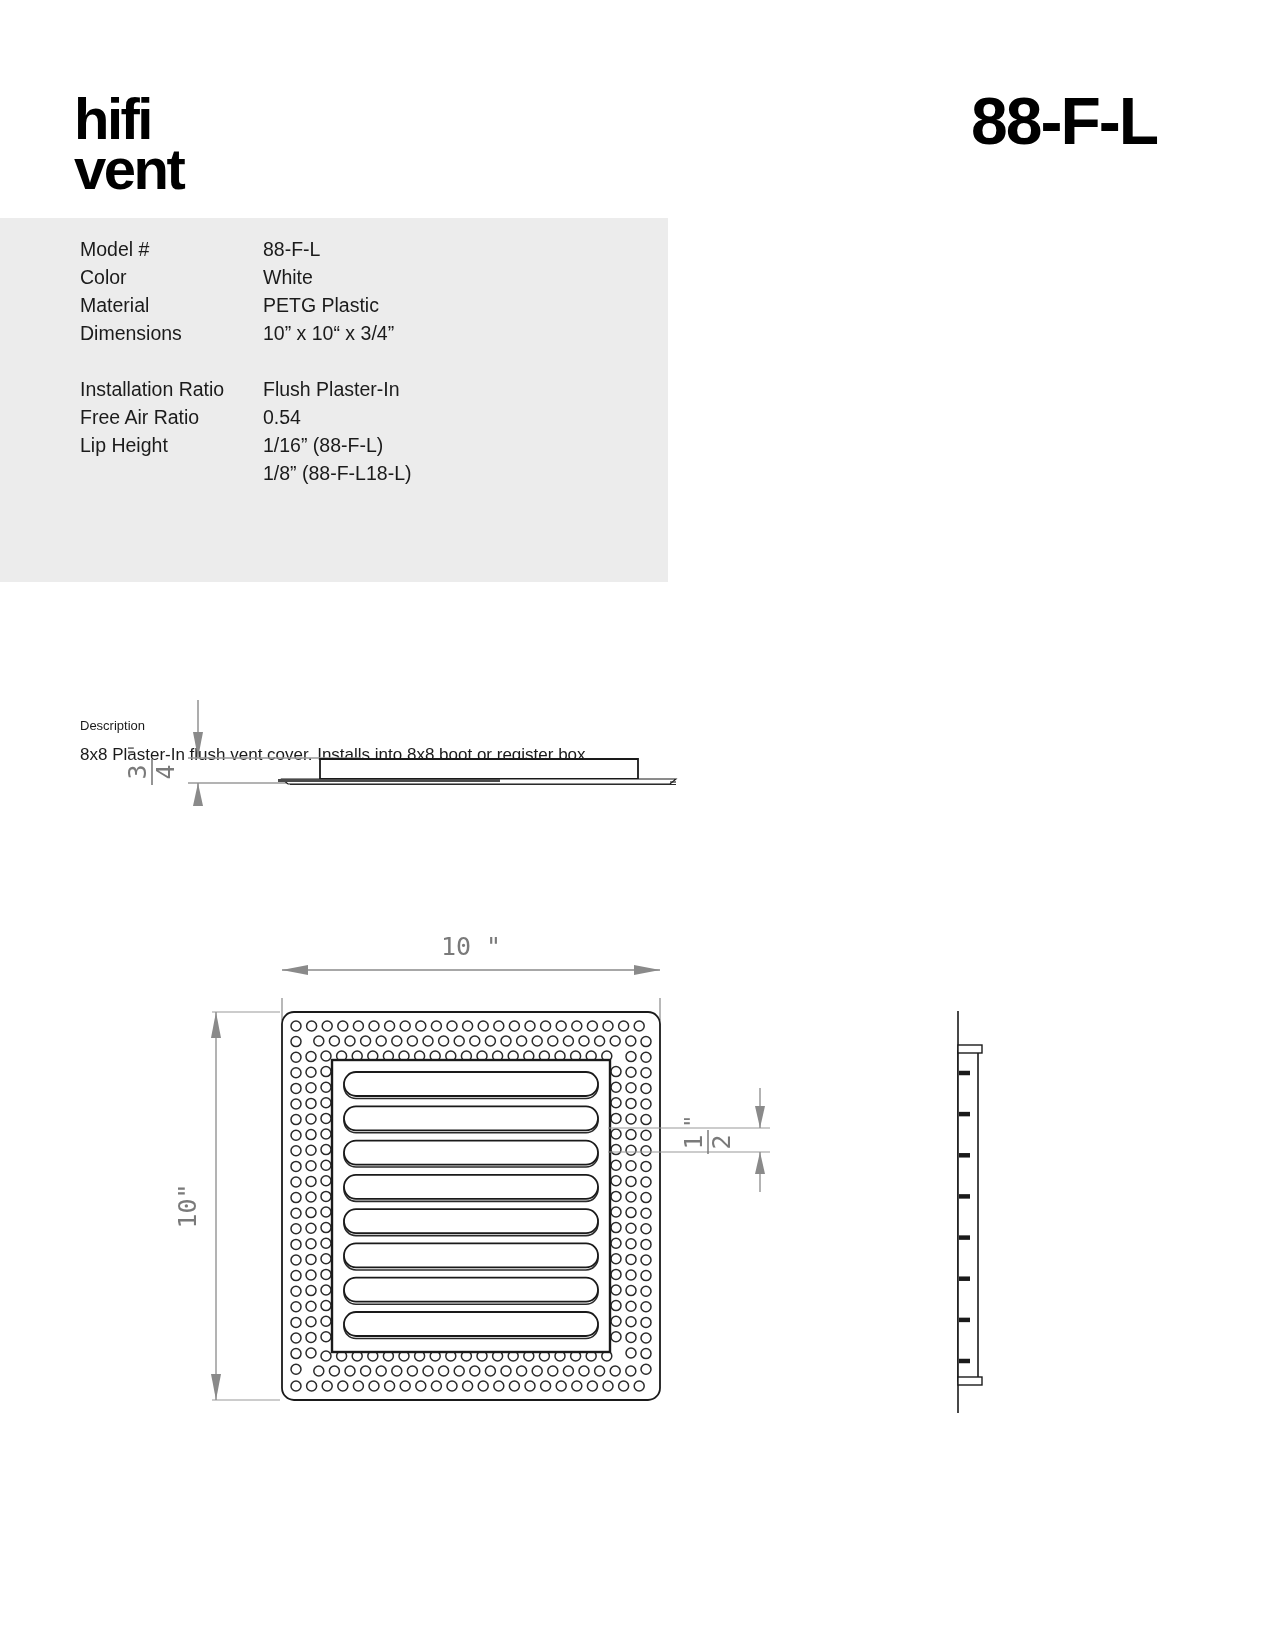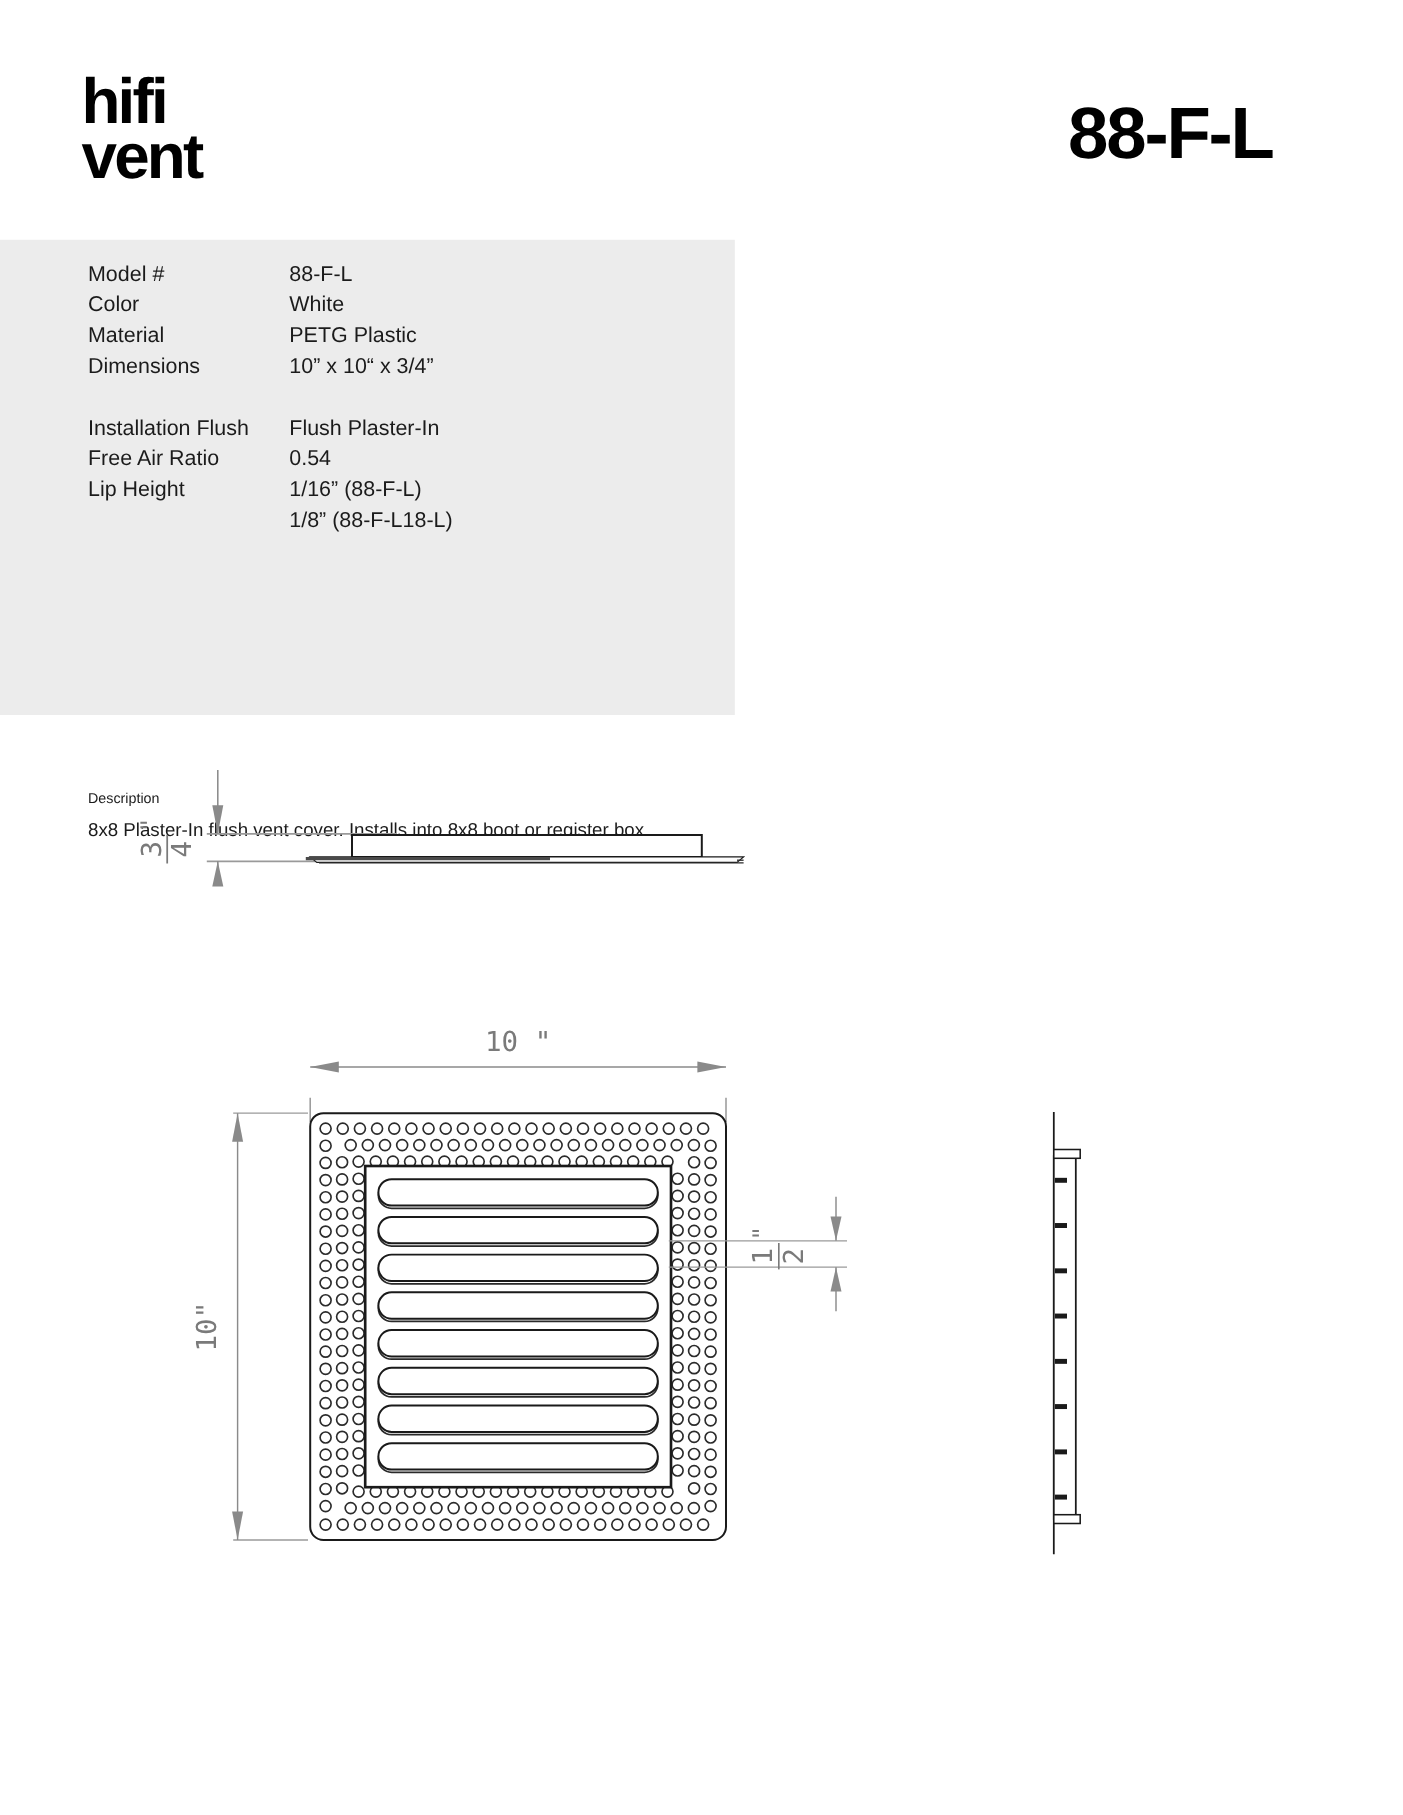--- a/index.html
+++ b/index.html
@@ -14,21 +14,21 @@
     position: relative;
     font-family: "Liberation Sans", sans-serif;
     color: #1b1b1b;
     overflow: hidden;
   }
 
   
   #logo {
     position: absolute;
     left: 74px;
-    top: 68px;
+    top: 94px;
     font-weight: 700;
     font-size: 58px;
     line-height: 0.86;
     letter-spacing: -2.5px;
     color: #000;
   }
   #logo .l1, #logo .l2 { display: block; }
 
   #model-title {
     position: absolute;
@@ -40,21 +40,21 @@
     color: #000;
     line-height: 1;
   }
 
   
   #spec-panel {
     position: absolute;
     left: 0;
     top: 218px;
     width: 668px;
-    height: 432px;
+    height: 364px;
     background: #ececec;
   }
   .spec-row {
     position: absolute;
     left: 80px;
     width: 560px;
     height: 28px;
     font-size: 19.5px;
     color: #1b1b1b;
   }
@@ -126,21 +126,21 @@
   </div>
   <div class="spec-row" style="top:76px">
     <span class="spec-label">Material</span>
     <span class="spec-value">PETG Plastic</span>
   </div>
   <div class="spec-row" style="top:104px">
     <span class="spec-label">Dimensions</span>
     <span class="spec-value">10” x 10“ x 3/4”</span>
   </div>
   <div class="spec-row" style="top:160px">
-    <span class="spec-label">Installation Flush</span>
+    <span class="spec-label">Installation Ratio</span>
     <span class="spec-value">Flush Plaster-In</span>
   </div>
   <div class="spec-row" style="top:188px">
     <span class="spec-label">Free Air Ratio</span>
     <span class="spec-value">0.54</span>
   </div>
   <div class="spec-row" style="top:216px">
     <span class="spec-label">Lip Height</span>
     <span class="spec-value">1/16”  (88-F-L)</span>
   </div>

